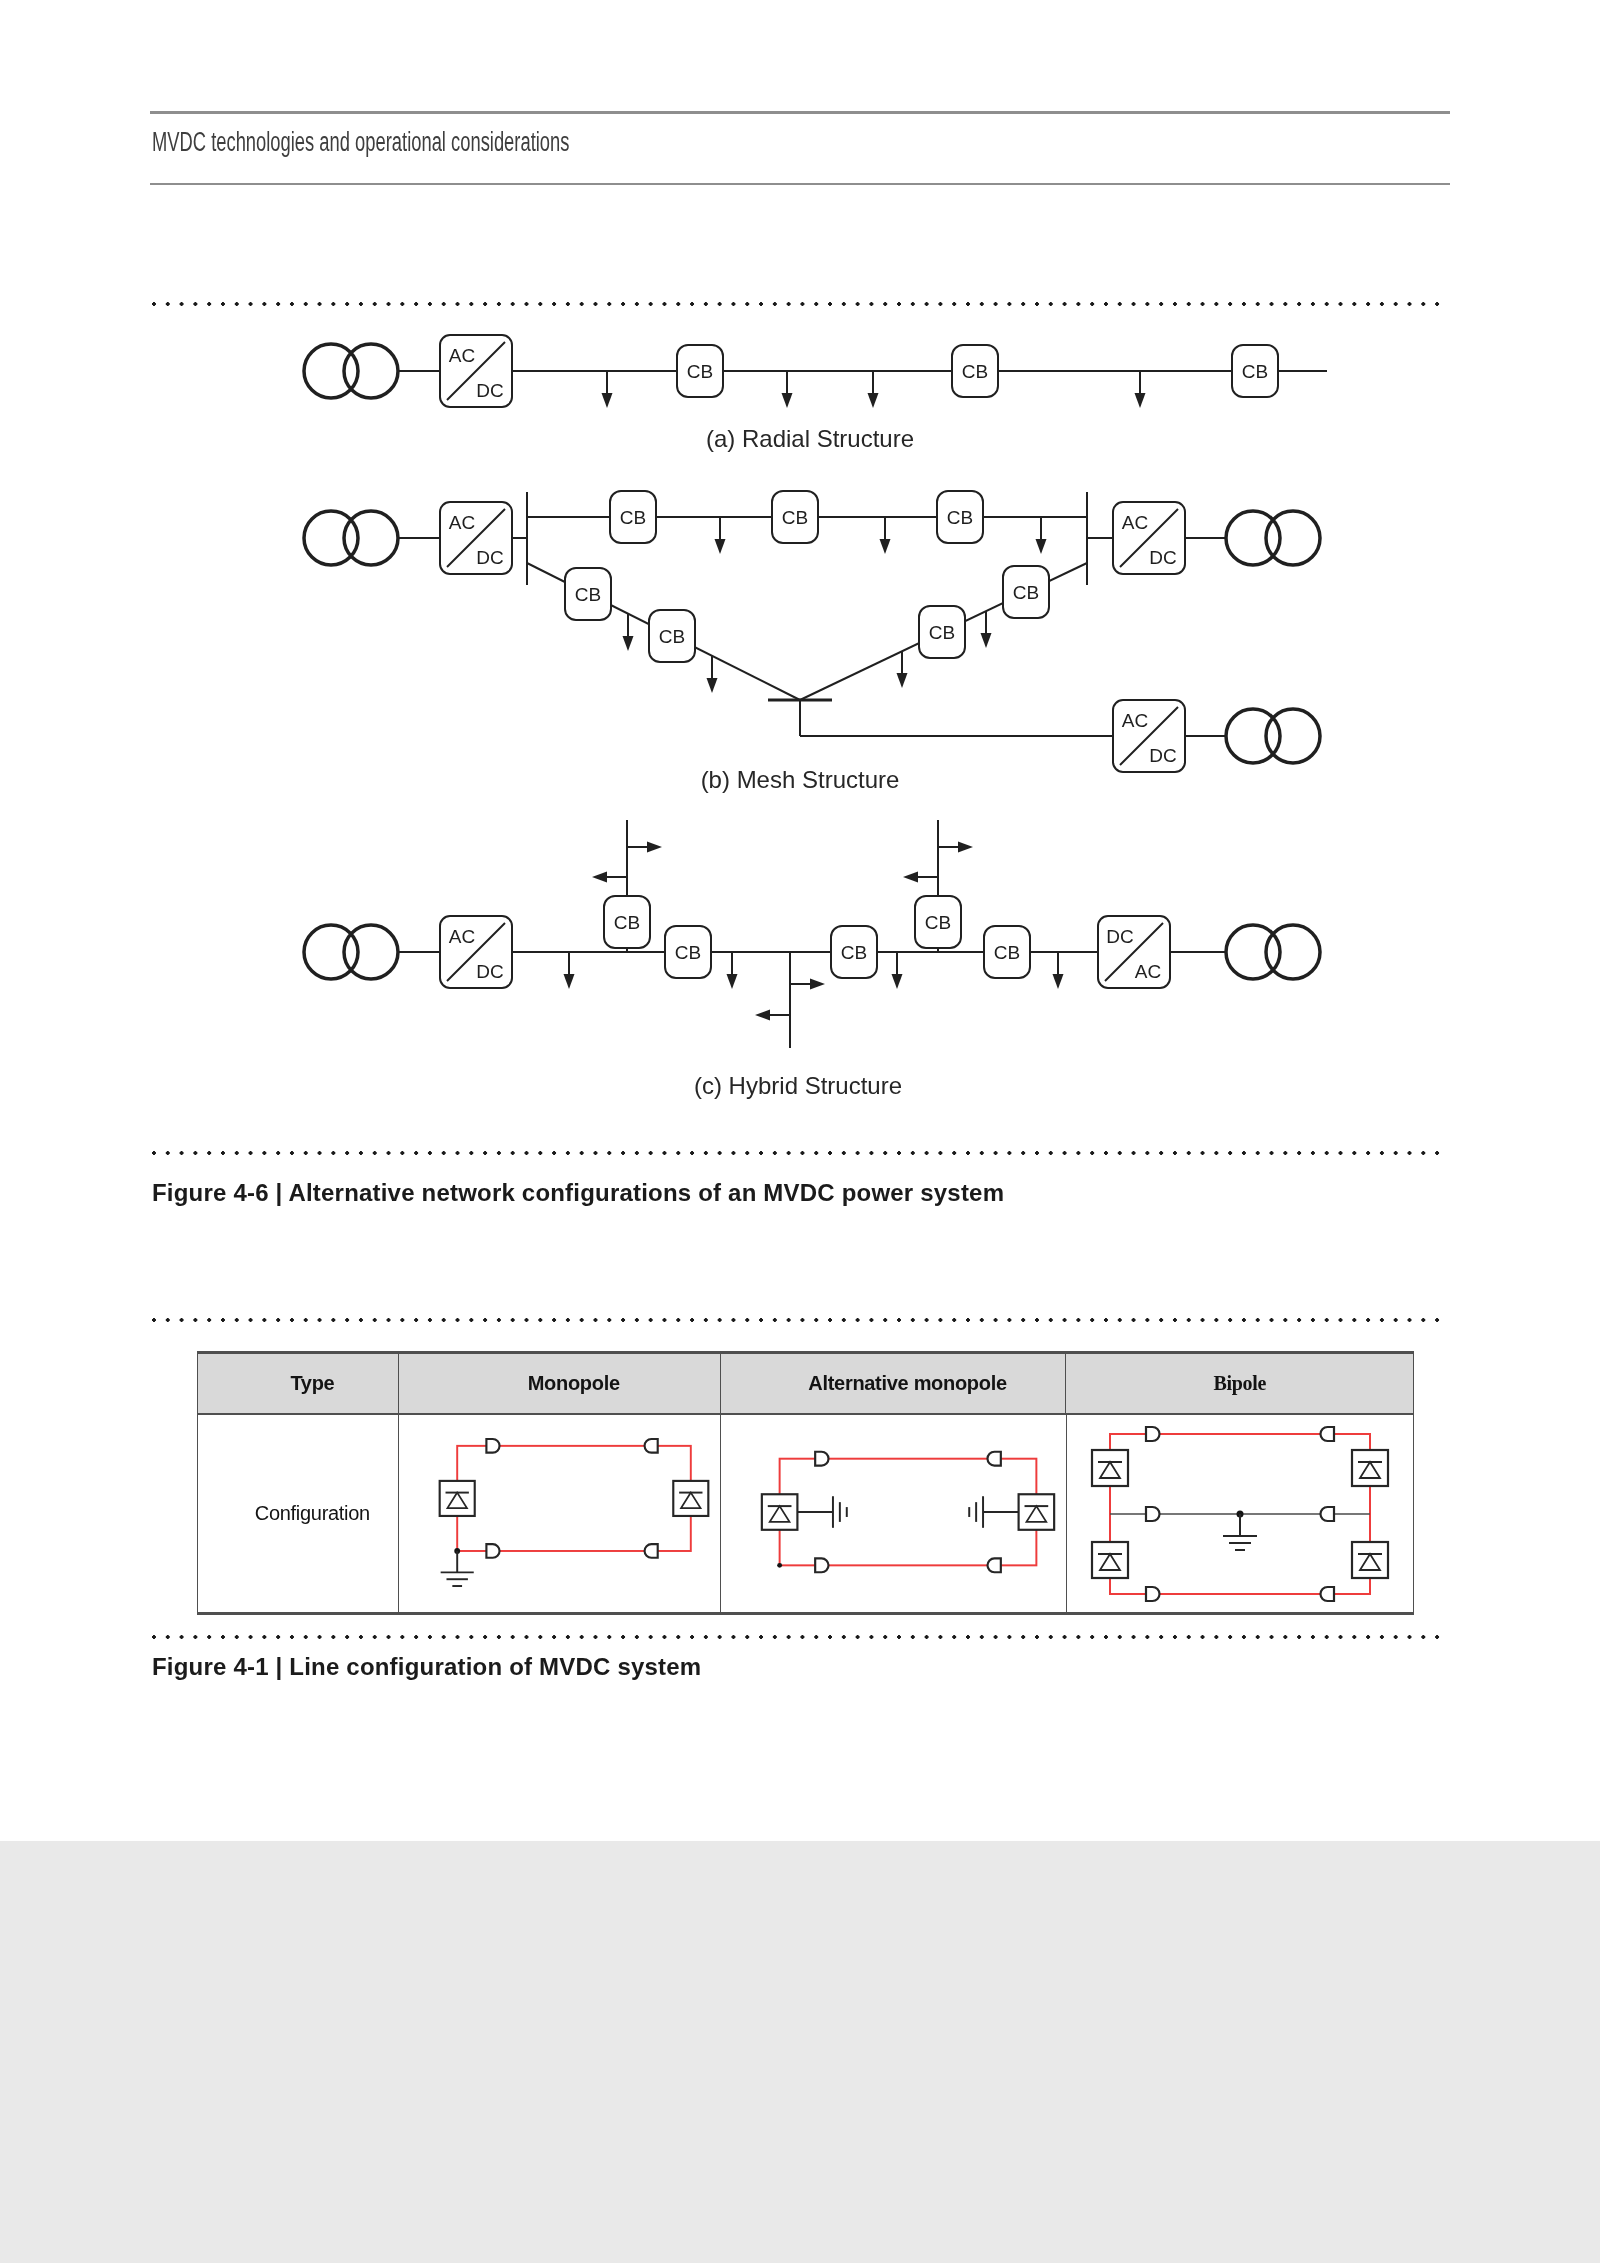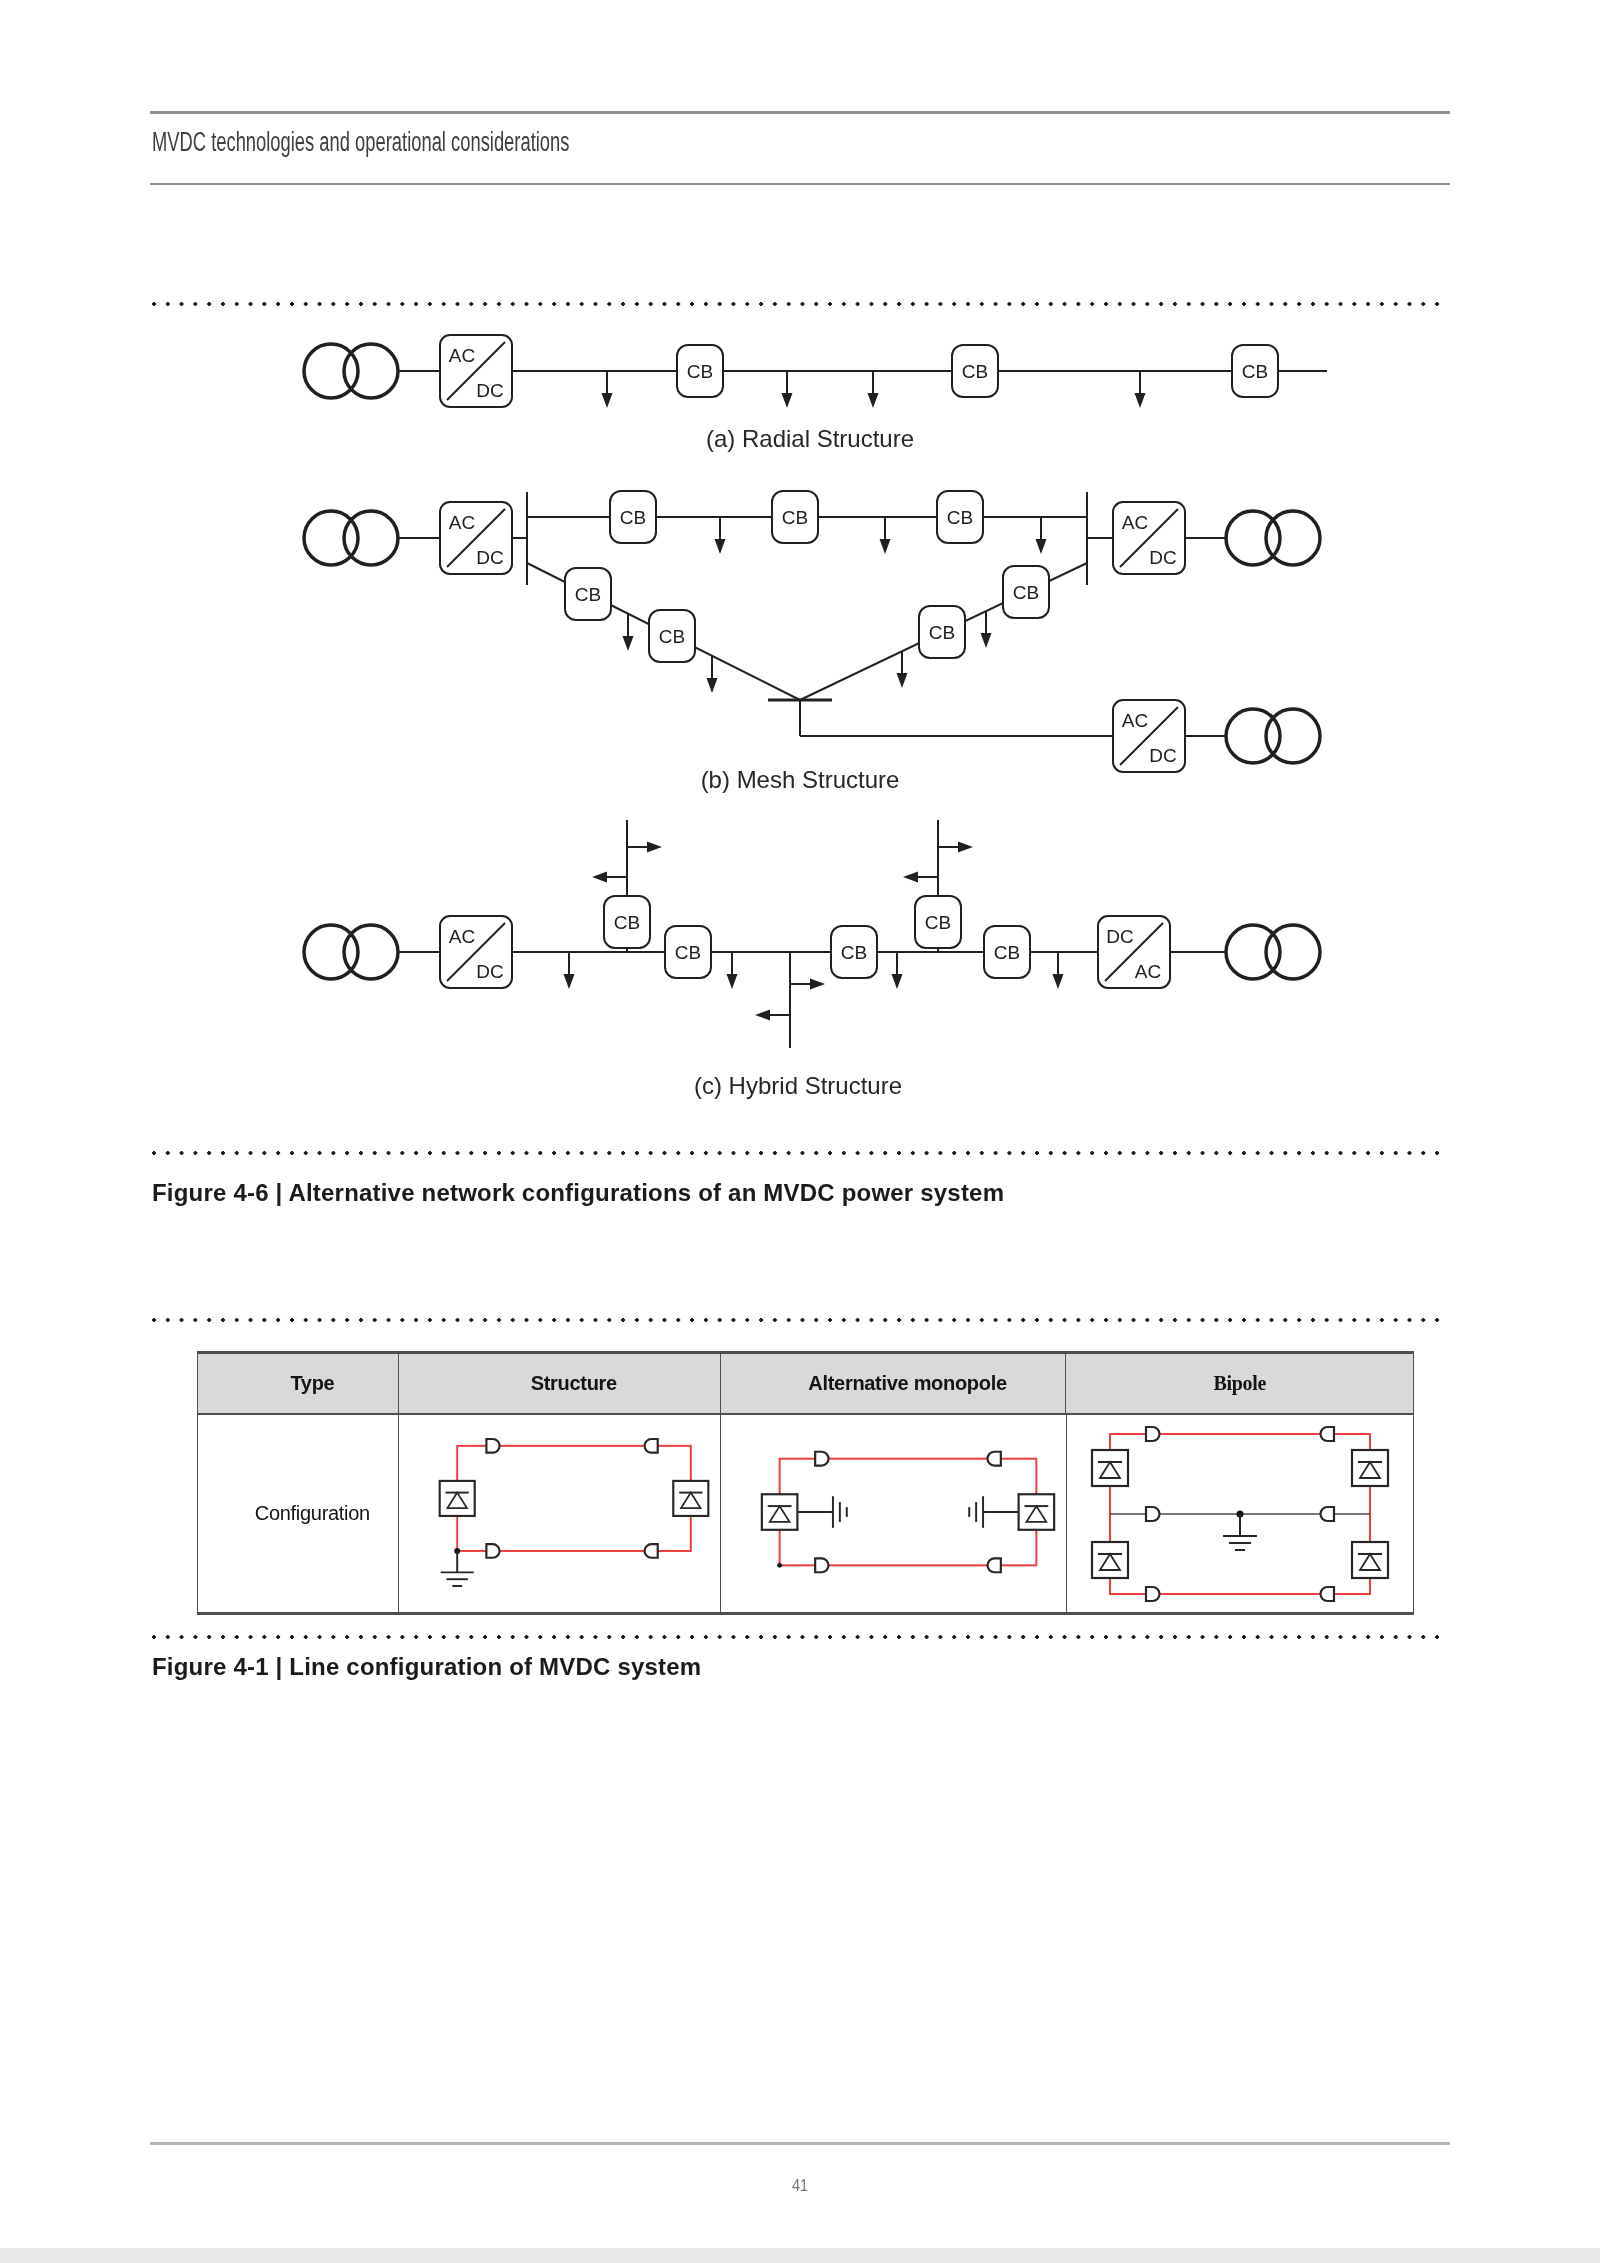--- a/index.html
+++ b/index.html
@@ -1,16 +1,16 @@
 <!DOCTYPE html>
 <html><head>
 <meta charset="utf-8">
 <style>
   html,body{margin:0;padding:0;background:#e9e9e9;}
-  .page{position:relative;width:1600px;height:2248px;background:#ffffff;margin:0 auto;
+  .page{position:relative;width:1600px;height:1841px;background:#ffffff;margin:0 auto;
         font-family:"Liberation Sans",sans-serif;overflow:hidden;}
 
   
   .rule{position:absolute;left:150px;width:1300px;background:#8e8e8e;}
   .rule.top{top:111px;height:3px;}
   .rule.mid{top:183px;height:2px;}
   .rule.foot{top:2142px;height:3px;background:#b5b5b5;}
 
   .header-title{position:absolute;left:152px;top:127px;font-size:27px;font-weight:400;
         color:#3e3e3e;transform:scaleX(0.68);transform-origin:left center;white-space:nowrap;}
@@ -222,21 +222,21 @@
   <div class="fig-caption" style="top:1179px">Figure 4-6 | Alternative network configurations of an MVDC power system</div>
 
   <div class="dots" style="top:1318px"></div>
 
   <div class="cfg-table">
     <div class="cfg-row head">
       <div class="cfg-cell c1">
           <span class="cfg-head-label">Type</span>
         </div>
       <div class="cfg-cell c2">
-          <span class="cfg-head-label">Structure</span>
+          <span class="cfg-head-label">Monopole</span>
         </div>
       <div class="cfg-cell c3">
           <span class="cfg-head-label">Alternative monopole</span>
         </div>
       <div class="cfg-cell c4">
           <span class="cfg-head-label">Bipole</span>
         </div>
     </div>
     <div class="cfg-row body">
       <div class="cfg-cell c1">

